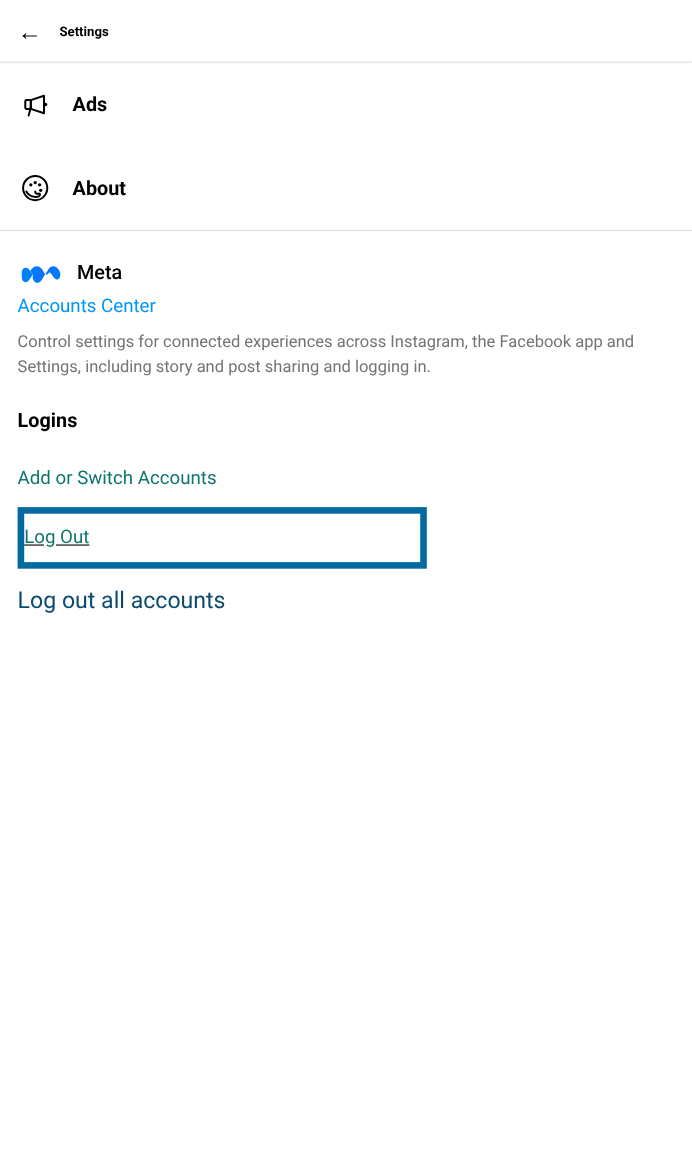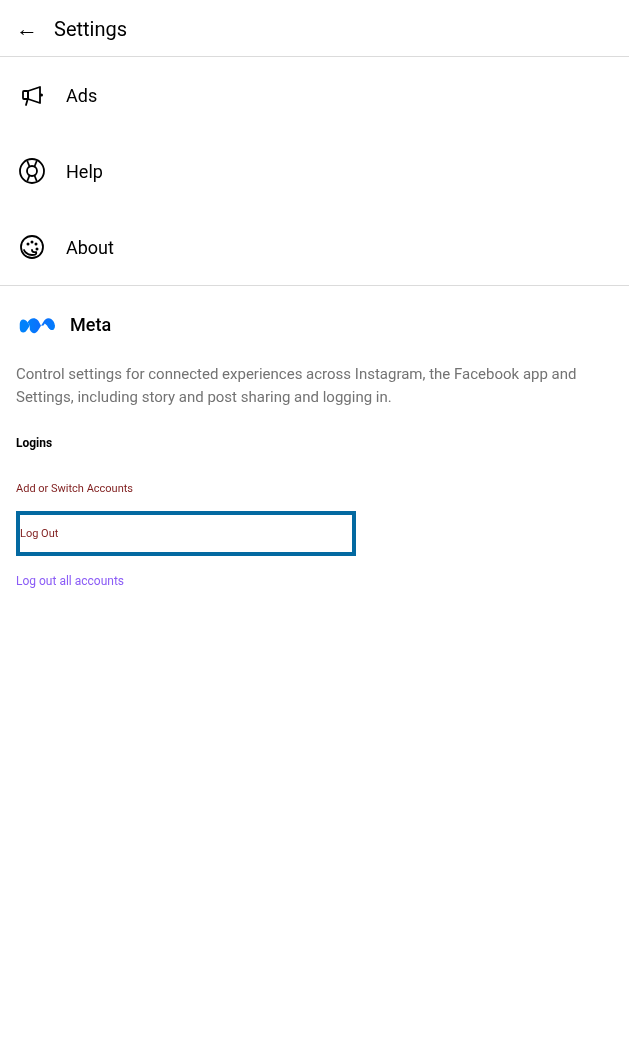--- a/index.html
+++ b/index.html
@@ -30,22 +30,22 @@
       align-items: center;
     }
 
     .back-arrow {
       font-size: 22px;
       font-weight: 300;
       color: #000;
     }
 
     .header-title {
-      font-size: 20px;
-      font-weight: 400;
+      font-size: 12px;
+      font-weight: 700;
     }
 
     .menu-list {
       list-style: none;
     }
 
     .menu-item {
       display: flex;
       align-items: center;
       padding: 22px 16px;
@@ -63,38 +63,38 @@
       flex-shrink: 0;
     }
 
     .menu-icon svg {
       width: 28px;
       height: 28px;
     }
 
     .menu-label {
       font-size: 18px;
-      font-weight: 400;
+      font-weight: 700;
       color: #000;
     }
 
     .divider {
       height: 1px;
       background: #dbdbdb;
       margin: 0 0;
     }
 
     .meta-section {
       padding: 28px 16px 0 16px;
     }
 
     .meta-logo {
       display: flex;
       align-items: center;
-      margin-bottom: 28px;
+      margin-bottom: 10px;
     }
 
     .meta-logo svg {
       width: 50px;
       height: 20px;
     }
 
     .meta-text {
       font-size: 18px;
       font-weight: 500;
@@ -115,49 +115,50 @@
       color: #737373;
       line-height: 1.5;
       margin-bottom: 28px;
     }
 
     .logins-section {
       padding: 0 16px;
     }
 
     .logins-heading {
-      font-size: 12px;
+      font-size: 18px;
       font-weight: 700;
       margin-bottom: 20px;
     }
 
     .login-link {
       display: block;
-      font-size: 11px;
-      color: #7f1d1d;
+      font-size: 17px;
+      color: #0f766e;
       cursor: pointer;
       padding: 12px 0;
     }
 
     .logout-box {
-      border: 4px solid #0369a1;
+      border: 6px solid #0369a1;
       padding: 12px 0;
       margin: 4px 0;
       display: inline-block;
-      width: 340px;
+      width: 372px;
+      text-decoration: underline;
     }
 
     .logout-box .login-link {
       padding: 0;
     }
 
     .log-out-all-link {
       display: block;
-      font-size: 12px;
-      color: #8b5cf6;
+      font-size: 21px;
+      color: #0c4a6e;
       cursor: pointer;
       padding: 14px 0;
     }
   </style>
 </head>
 <body>
 
 <div class="header">
   <div class="back-button">
     <span class="back-arrow">←</span>
@@ -174,34 +175,20 @@
         <path d="M22 6L10 10V18L22 22V6Z" stroke="#000" stroke-width="1.8" stroke-linejoin="round" fill="none"></path>
         <rect x="5" y="10" width="5" height="8" rx="1" stroke="#000" stroke-width="1.8" fill="none"></rect>
         <path d="M10 17L8 24" stroke="#000" stroke-width="1.8" stroke-linecap="round"></path>
         <circle cx="23.5" cy="14" r="1.5" fill="#000"></circle>
       </svg>
     </span>
     <span class="menu-label">Ads</span>
   </li>
 
 
-  <li class="menu-item">
-    <span class="menu-icon">
-      <svg viewBox="0 0 28 28" fill="none" xmlns="http://www.w3.org/2000/svg">
-        <circle cx="14" cy="14" r="12" stroke="#000" stroke-width="1.8" fill="none"></circle>
-
-        <circle cx="14" cy="14" r="5" stroke="#000" stroke-width="1.8" fill="none"></circle>
-        <line x1="9.5" y1="4.5" x2="11.5" y2="9.5" stroke="#000" stroke-width="1.8" stroke-linecap="round"></line>
-        <line x1="18.5" y1="4.5" x2="16.5" y2="9.5" stroke="#000" stroke-width="1.8" stroke-linecap="round"></line>
-        <line x1="9.5" y1="23.5" x2="11.5" y2="18.5" stroke="#000" stroke-width="1.8" stroke-linecap="round"></line>
-        <line x1="18.5" y1="23.5" x2="16.5" y2="18.5" stroke="#000" stroke-width="1.8" stroke-linecap="round"></line>
-      </svg>
-    </span>
-    <span class="menu-label">Help</span>
-  </li>
 
 
   <li class="menu-item">
     <span class="menu-icon">
       <svg viewBox="0 0 28 28" fill="none" xmlns="http://www.w3.org/2000/svg">
 
         <circle cx="14" cy="14" r="11" stroke="#000" stroke-width="1.8" fill="none"></circle>
         <circle cx="10" cy="11" r="1.5" fill="#000"></circle>
         <circle cx="14" cy="9" r="1.5" fill="#000"></circle>
         <circle cx="18" cy="11" r="1.5" fill="#000"></circle>
@@ -235,20 +222,21 @@
         </linearGradient>
         <linearGradient id="meta_grad3" x1="24" y1="6" x2="30" y2="12" gradientUnits="userSpaceOnUse">
           <stop stop-color="#0D6EFD"></stop>
           <stop offset="1" stop-color="#0081FB"></stop>
         </linearGradient>
       </defs>
     </svg>
     <span class="meta-text">Meta</span>
   </div>
 
+  <a class="accounts-center-link">Accounts Center</a>
   <p class="accounts-center-desc">Control settings for connected experiences across Instagram, the Facebook app and Settings, including story and post sharing and logging in.</p>
 </div>
 
 <div class="logins-section">
   <div class="logins-heading">Logins</div>
 
   <a class="login-link">Add or Switch Accounts</a>
 
   <div class="logout-box">
     <a class="login-link">Log Out</a>

